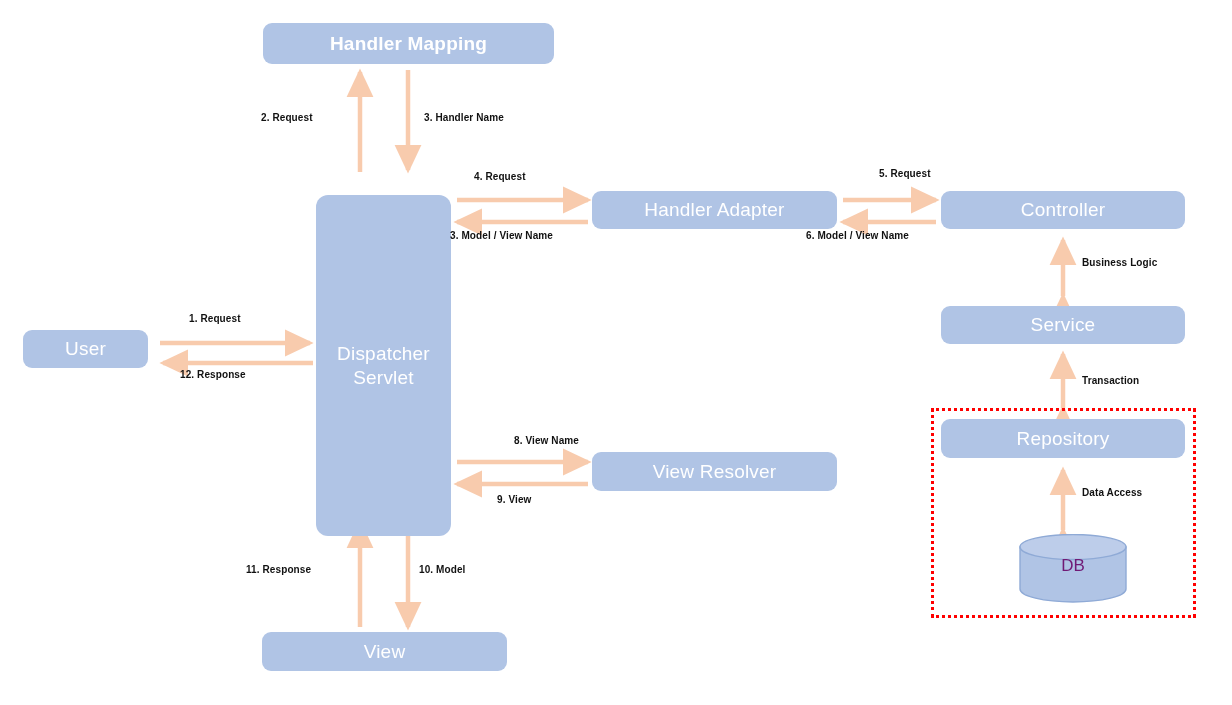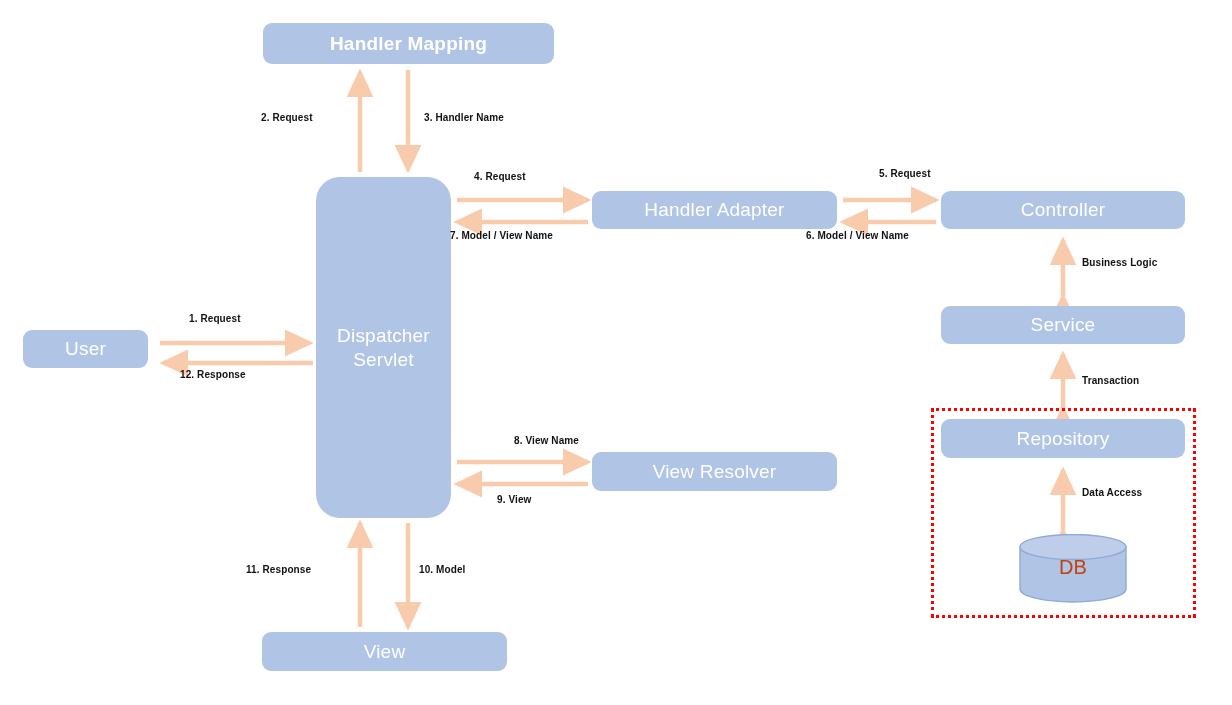--- a/index.html
+++ b/index.html
@@ -35,35 +35,36 @@
     align-items: center;
     justify-content: center;
     text-align: center;
     font-size: 19px;
     font-weight: 400;
     line-height: 1.25;
     letter-spacing: 0.2px;
     user-select: none;
   }
   .node.tall {
-    border-radius: 24px;
+    border-radius: 12px;
+    margin-top: 18px;
   }
   .edge-label {
     position: absolute;
     font-size: 10px;
     font-weight: bold;
     color: #111111;
     white-space: nowrap;
     letter-spacing: 0.1px;
     user-select: none;
   }
   .db-label {
     position: absolute;
-    color: #c2410c;
-    font-size: 20px;
+    color: #701a75;
+    font-size: 17px;
     white-space: nowrap;
     user-select: none;
   }
   .red-zone {
     position: absolute;
     box-sizing: border-box;
     border: 3px dotted #ff0000;
     background: transparent;
   }
 </style>
@@ -148,21 +149,21 @@
   <div class="edge-label" style="left:189px; top:313px;">1. Request</div>
 
   <div class="edge-label" style="left:180px; top:369px;">12. Response</div>
 
   <div class="edge-label" style="left:261px; top:112px;">2. Request</div>
 
   <div class="edge-label" style="left:424px; top:112px;">3. Handler Name</div>
 
   <div class="edge-label" style="left:474px; top:171px;">4. Request</div>
 
-  <div class="edge-label" style="left:450px; top:230px;">7. Model / View Name</div>
+  <div class="edge-label" style="left:450px; top:230px;">3. Model / View Name</div>
 
   <div class="edge-label" style="left:847px; top:168px;margin-left:32px;">5. Request</div>
 
   <div class="edge-label" style="left:806px; top:230px;">6. Model / View Name</div>
 
   <div class="edge-label" style="left:1082px; top:257px;">Business Logic</div>
 
   <div class="edge-label" style="left:1082px; top:375px;">Transaction</div>
 
   <div class="edge-label" style="left:1082px; top:487px;">Data Access</div>

